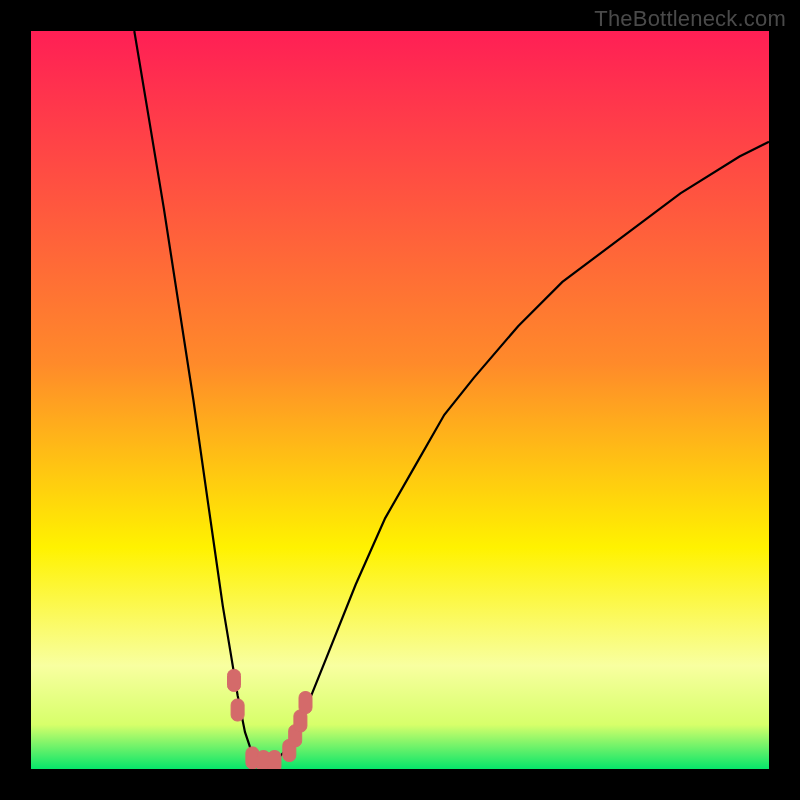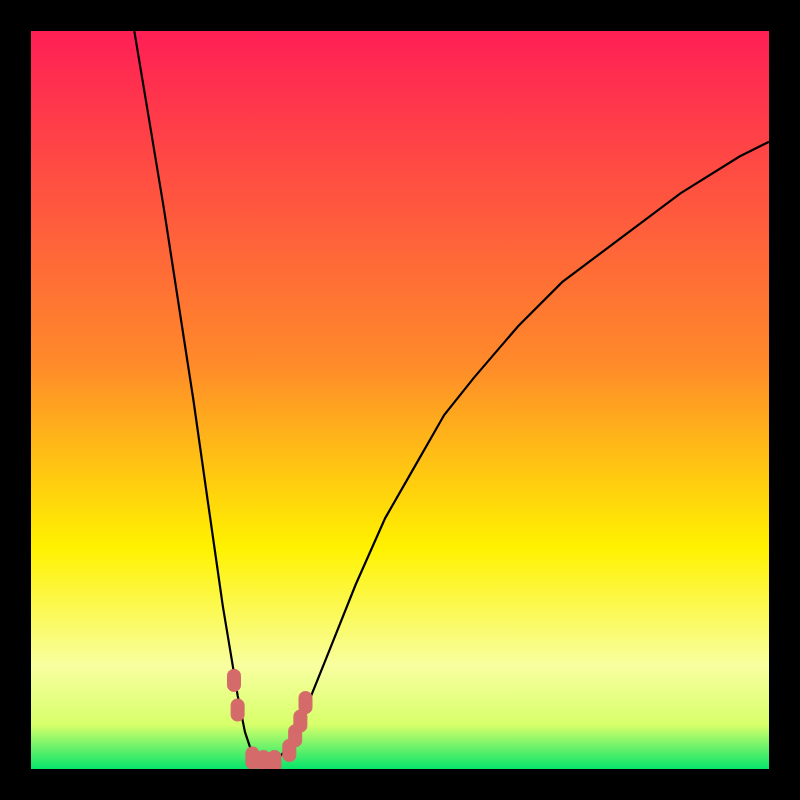--- a/index.html
+++ b/index.html
@@ -40,20 +40,21 @@
   .plot svg {
     display: block;
     width: 738px;
     height: 738px;
   }
 </style>
 </head>
 <body>
 
 <div class="frame">
+  <div class="watermark">TheBottleneck.com</div>
   <div class="plot">
     <svg viewBox="0 0 738 738" preserveAspectRatio="none">
       <defs>
         <linearGradient id="bg-grad" x1="0" y1="0" x2="0" y2="1">
           <stop id="g0" offset="0%" stop-color="#ff1f55"></stop>
           <stop id="g1" offset="45%" stop-color="#ff8a2a"></stop>
           <stop id="g2" offset="70%" stop-color="#fff200"></stop>
           <stop id="g3" offset="86%" stop-color="#f8ffa0"></stop>
           <stop id="g4" offset="94%" stop-color="#d7ff6a"></stop>
           <stop id="g5" offset="100%" stop-color="#06e56a"></stop>

